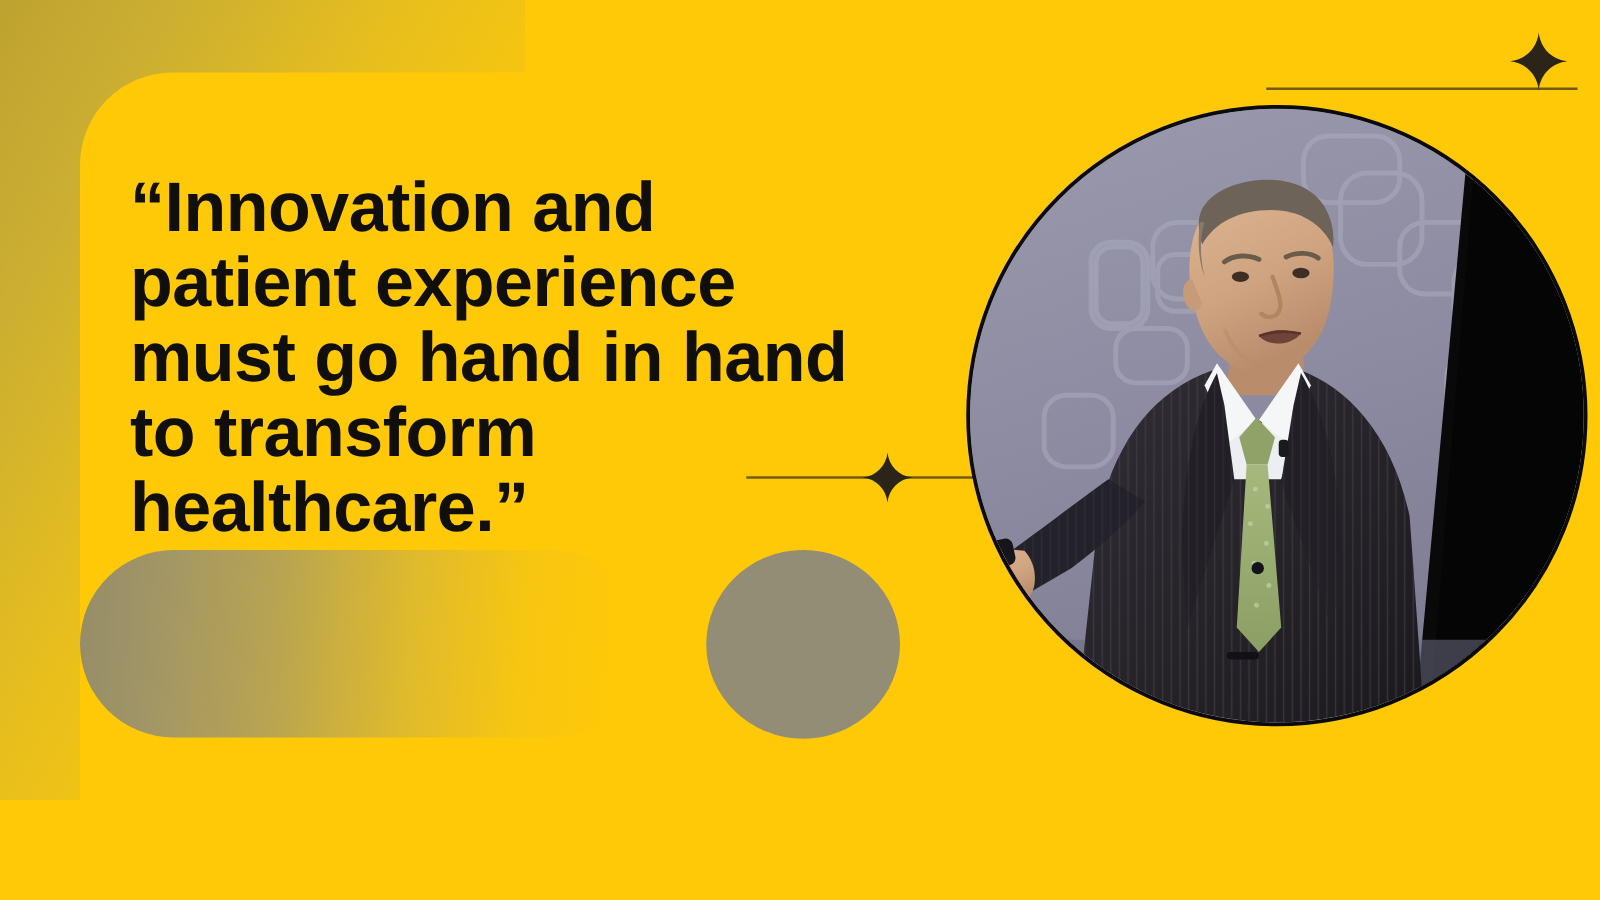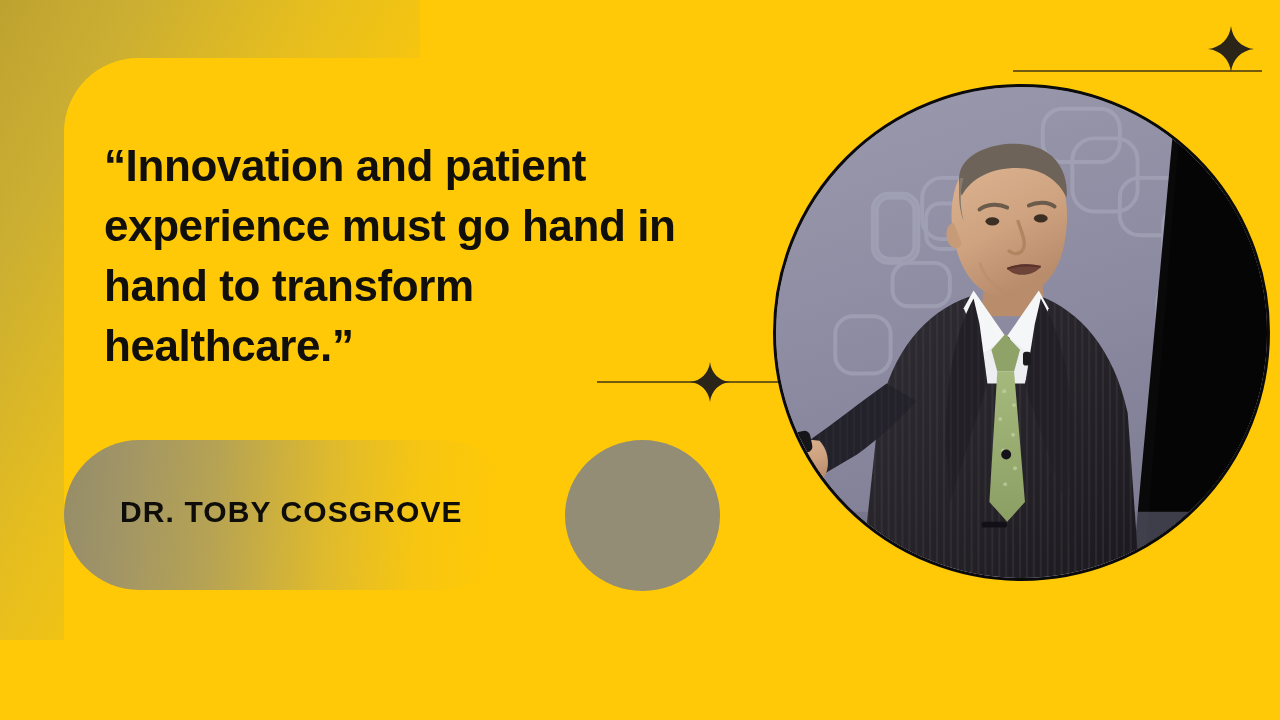--- a/index.html
+++ b/index.html
@@ -47,21 +47,21 @@
   
   .quote {
     position: absolute;
     left: 104px;
     top: 136px;
     width: 600px;
     margin: 0;
     color: #100F0C;
     font-family: "Liberation Sans", sans-serif;
     font-weight: bold;
-    font-size: 44px;
+    font-size: 56px;
     line-height: 60px;
     letter-spacing: -0.4px;
     white-space: pre-line;
   }
 
   
   .name-pill {
     position: absolute;
     left: 64px;
     top: 440px;
@@ -134,21 +134,20 @@
 
 <div id="stage">
 
   <div class="bg-base"></div>
   <div class="bg-corner-wash"></div>
   <div class="bg-panel"></div>
 
   <p class="quote">“Innovation and patient experience must go hand in hand to transform healthcare.”</p>
 
   <div class="name-pill"></div>
-  <div class="name-pill-label">DR. TOBY COSGROVE</div>
 
   <div class="gray-dot"></div>
 
   <div class="deco-line" style="left:1013px; top:70px; width:249px;"></div>
   <span class="sparkle" style="left:1208px; top:26px;">
     <svg width="46" height="46" viewBox="0 0 46 46" aria-hidden="true">
       <path d="M23 0 C24.4 12.6 33.4 21.6 46 23 C33.4 24.4 24.4 33.4 23 46 C21.6 33.4 12.6 24.4 0 23 C12.6 21.6 21.6 12.6 23 0 Z" fill="#2B2419"></path>
     </svg>
   </span>
 

